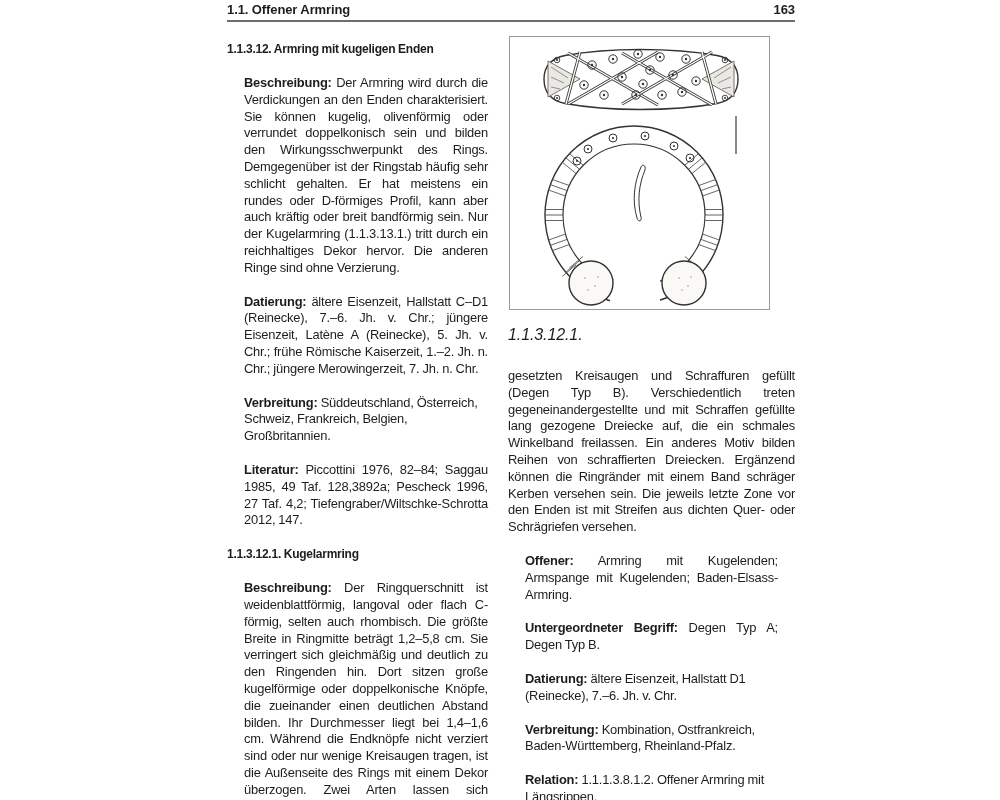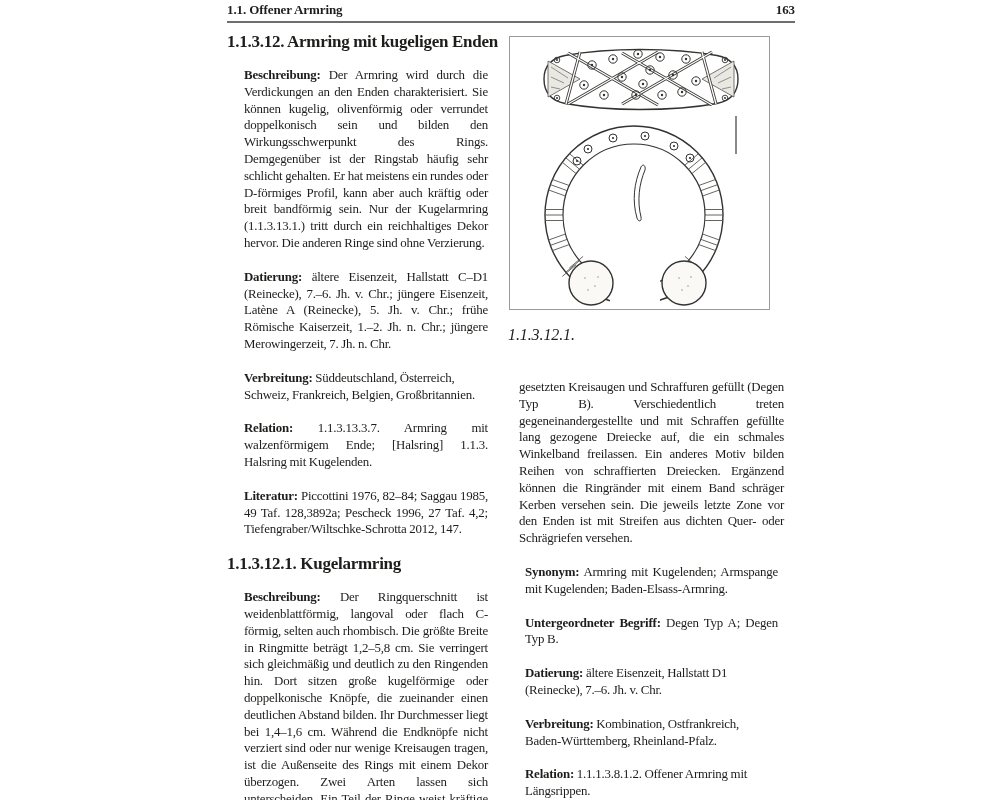--- a/index.html
+++ b/index.html
@@ -1,32 +1,32 @@
 <!DOCTYPE html>
 <html lang="de"><head>
 <meta charset="utf-8">
 <style>
   html,body{margin:0;padding:0;background:#ffffff;}
   .page{position:relative;width:1000px;height:800px;overflow:hidden;background:#ffffff;
-        font-family:Liberation Serif, serif;color:#1d1d1b;}
+        font-family:Liberation Sans, sans-serif;color:#1d1d1b;}
   .header{position:absolute;left:227px;top:2px;width:568px;display:flex;
           justify-content:space-between;align-items:flex-end;font-weight:bold;
           font-size:13px;letter-spacing:-0.1px;padding-bottom:3px;
           border-bottom:2px solid #6e6e6e;}
   .col{position:absolute;font-size:12.9px;line-height:16.8px;
        letter-spacing:-0.2px;word-spacing:-0.3px;}
   .col-left{left:227px;top:33px;width:278px;}
   .col-right{left:508px;top:368px;width:287px;}
-  h2.sect{font-size:17px;margin:0 0 7px 0;letter-spacing:-0.25px;line-height:17px;}
+  h2.sect{font-size:12px;margin:8px 0 7px 0;letter-spacing:-0.25px;line-height:17px;}
   .sect2{margin-top:14px;}
   .field{text-align:justify;margin:17px;}
   .field.ragged{text-align:left;}
   .preline{white-space:pre-line;}
   .lbl{font-weight:bold;}
-  .para{text-align:justify;margin:11px;}
+  .para{text-align:justify;margin:0;}
   .note{font-style:italic;text-align:left;}
   .figure-box{position:absolute;left:509px;top:36px;width:261px;height:274px;
               border:1px solid #9b9b9b;background:#ffffff;box-sizing:border-box;}
   .figure-caption{position:absolute;left:508px;top:326px;font-size:16px;
                   font-style:italic;letter-spacing:-0.1px;}
   svg .ln{stroke:#333331;fill:none;}
 </style>
 </head>
 <body>
 
@@ -37,21 +37,20 @@
     <span>163</span>
   </div>
 
   <div class="col col-left">
     <h2 class="sect">1.1.3.12. Armring mit kugeligen Enden</h2>
 
     <div class="field"><span class="lbl">Beschreibung:</span> <span>Der Armring wird durch die Verdickungen an den Enden charakterisiert. Sie können kugelig, olivenförmig oder verrundet doppelkonisch sein und bilden den Wirkungsschwerpunkt des Rings. Demgegenüber ist der Ringstab häufig sehr schlicht gehalten. Er hat meistens ein rundes oder D-förmiges Profil, kann aber auch kräftig oder breit bandförmig sein. Nur der Kugelarmring (1.1.3.13.1.) tritt durch ein reichhaltiges Dekor hervor. Die anderen Ringe sind ohne Verzierung.</span></div>
     <div class="field"><span class="lbl">Datierung:</span> <span>ältere Eisenzeit, Hallstatt C–D1 (Reinecke), 7.–6. Jh. v. Chr.; jüngere Eisenzeit, Latène A (Reinecke), 5. Jh. v. Chr.; frühe Römische Kaiserzeit, 1.–2. Jh. n. Chr.; jüngere Merowingerzeit, 7. Jh. n. Chr.</span></div>
     <div class="field ragged"><span class="lbl">Verbreitung:</span> <span class="preline">Süddeutschland, Österreich,
 Schweiz, Frankreich, Belgien, Großbritannien.</span></div>
-    <div class="field"><span class="lbl">Relation:</span> <span>1.1.3.13.3.7. Armring mit walzenförmigem Ende; [Halsring] 1.1.3. Halsring mit Kugelenden.</span></div>
     <div class="field"><span class="lbl">Literatur:</span> <span>Piccottini 1976, 82–84; Saggau 1985, 49 Taf. 128,3892a; Pescheck 1996, 27 Taf. 4,2; Tiefengraber/Wiltschke-Schrotta 2012, 147.</span></div>
 
     <h2 class="sect sect2">1.1.3.12.1. Kugelarmring</h2>
     <div class="field"><span class="lbl">Beschreibung:</span> <span>Der Ringquerschnitt ist weidenblattförmig, langoval oder flach C-förmig, selten auch rhombisch. Die größte Breite in Ringmitte beträgt 1,2–5,8 cm. Sie verringert sich gleichmäßig und deutlich zu den Ringenden hin. Dort sitzen große kugelförmige oder doppelkonische Knöpfe, die zueinander einen deutlichen Abstand bilden. Ihr Durchmesser liegt bei 1,4–1,6 cm. Während die Endknöpfe nicht verziert sind oder nur wenige Kreisaugen tragen, ist die Außenseite des Rings mit einem Dekor überzogen. Zwei Arten lassen sich unterscheiden. Ein Teil der Ringe weist kräftige tiefe Längsriefen auf (DegenTyp A). Die Riefen laufen an den Enden zusammen oder stoßen parallel auf einige Querrillen. Häufiger ist eine Ausprägung, bei der Querrillen die Zierzone in fünf oder sieben Felder teilen. Diese sind mit einer Anordnung von Kreisaugen und Schrägschraffen oder einer Kombination aus schräg verlaufenden, teils sich kreuzenden oder winklig angeordneten Riefengruppen sowie in die offenen Flächen</span></div>
   </div>
 
   <div class="figure-box">
     <svg width="259" height="272" viewBox="0 0 259 272">
 
       <g>
@@ -206,21 +205,21 @@
         </g>
 
         <path d="M131,130 C124,146 122,164 127,181 C128,185 132,185 131,180 C127,164 129,147 135,133 C136,129 133,126 131,130 Z" fill="#ffffff" stroke="#333331" stroke-width="1"></path>
       </g>
     </svg>
   </div>
   <div class="figure-caption">1.1.3.12.1.</div>
 
   <div class="col col-right">
     <p class="para">gesetzten Kreisaugen und Schraffuren gefüllt (Degen Typ B). Verschiedentlich treten gegeneinandergestellte und mit Schraffen gefüllte lang gezogene Dreiecke auf, die ein schmales Winkelband freilassen. Ein anderes Motiv bilden Reihen von schraffierten Dreiecken. Ergänzend können die Ringränder mit einem Band schräger Kerben versehen sein. Die jeweils letzte Zone vor den Enden ist mit Streifen aus dichten Quer- oder Schrägriefen versehen.</p>
-    <div class="field"><span class="lbl">Synonym:</span> <span>Armring mit Kugelenden; Armspange mit Kugelenden; Baden-Elsass-Armring.</span></div>
+    <div class="field"><span class="lbl">Offener:</span> <span>Armring mit Kugelenden; Armspange mit Kugelenden; Baden-Elsass-Armring.</span></div>
     <div class="field"><span class="lbl">Untergeordneter Begriff:</span> <span>Degen Typ A; Degen Typ B.</span></div>
     <div class="field ragged"><span class="lbl">Datierung:</span> <span class="preline">ältere Eisenzeit, Hallstatt D1
 (Reinecke), 7.–6. Jh. v. Chr.</span></div>
     <div class="field ragged"><span class="lbl">Verbreitung:</span> <span class="preline">Kombination, Ostfrankreich,
 Baden-Württemberg, Rheinland-Pfalz.</span></div>
     <div class="field ragged"><span class="lbl">Relation:</span> <span class="preline">1.1.1.3.8.1.2. Offener Armring mit
 Längsrippen.</span></div>
     <div class="field ragged note">(siehe Farbtafel Seite 21)</div>
   </div>
 

